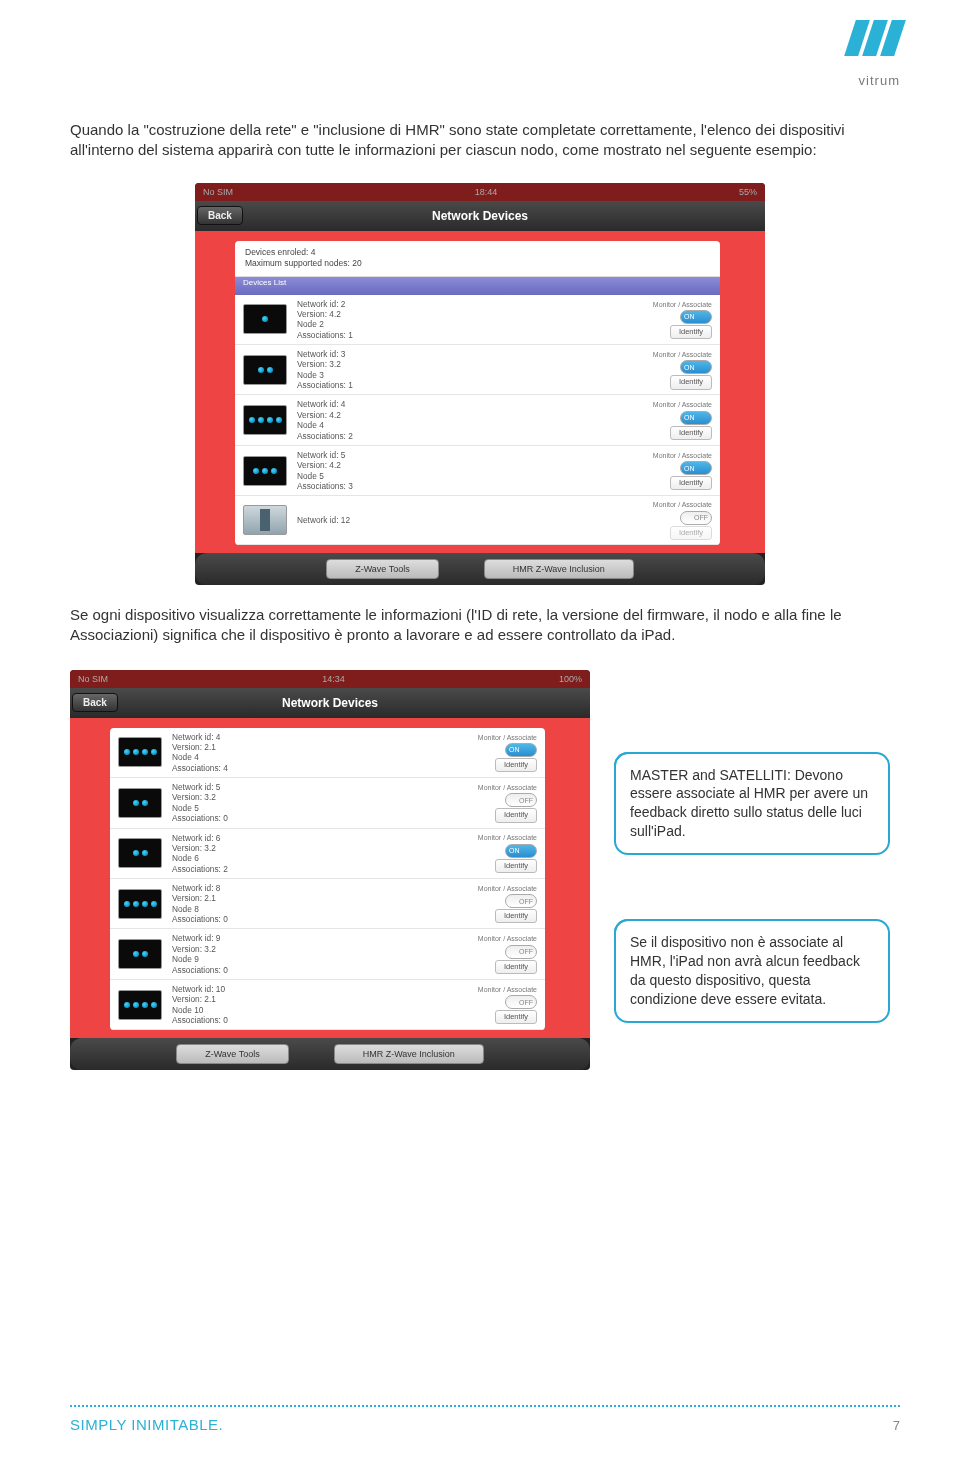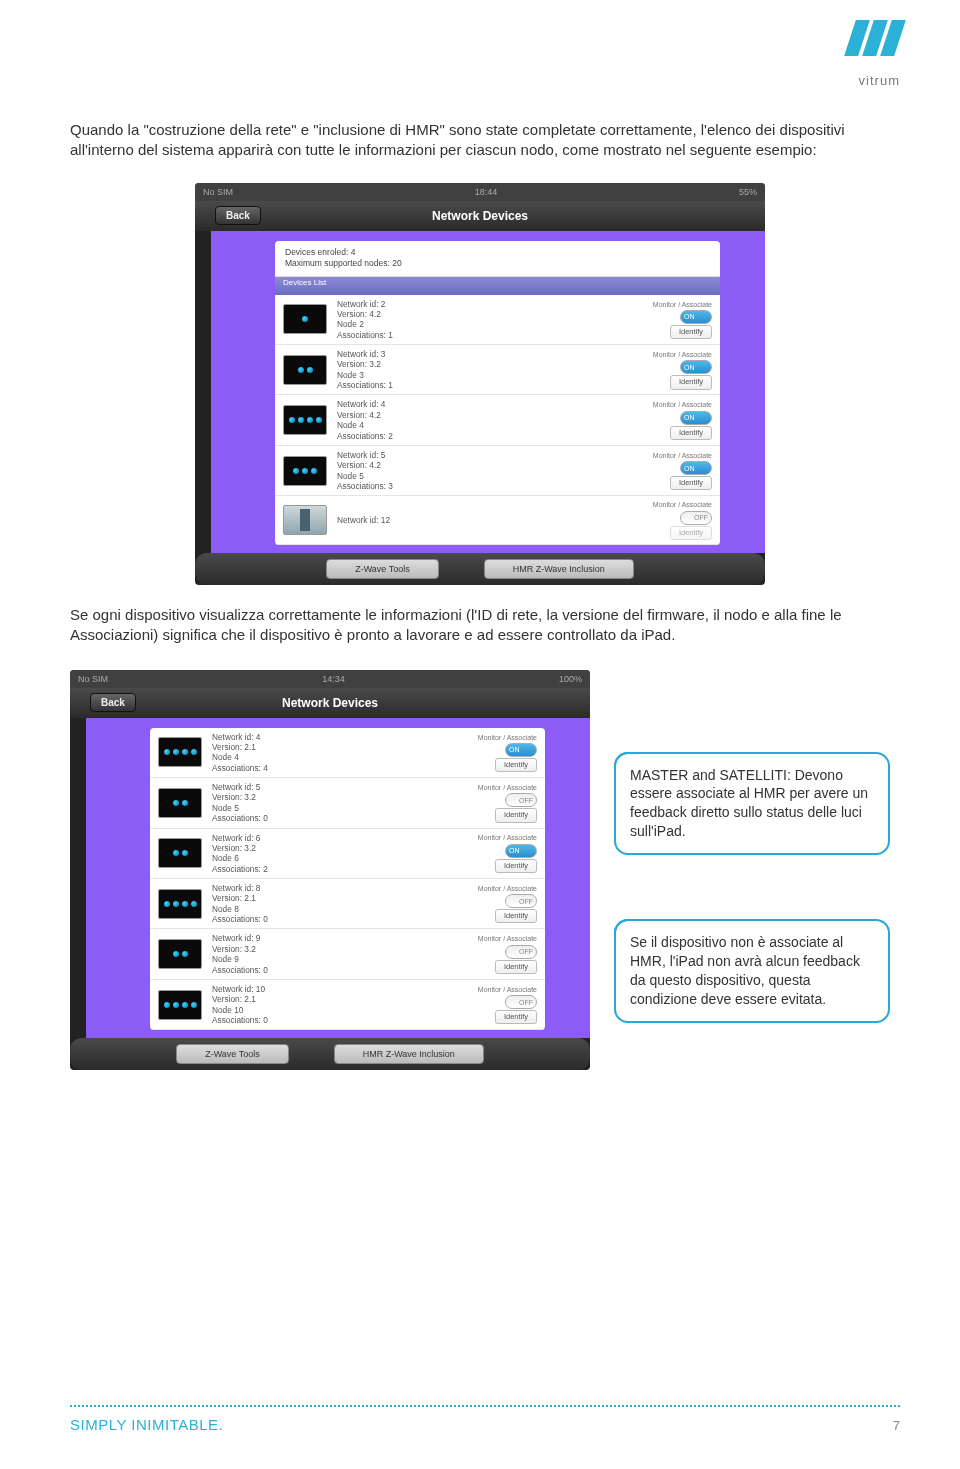--- a/index.html
+++ b/index.html
@@ -32,35 +32,35 @@
   .para2 { margin-top: 20px; }
 
   
   .ipad {
     width: 570px; margin: 22px auto 0 auto;
     background: #222; border-radius: 4px; overflow: hidden;
     font-size: 9px; color: #ddd;
   }
   .statusbar {
     display: flex; justify-content: space-between;
-    padding: 3px 8px; background: #404040; color: #aaa; gap: 14px;
+    padding: 3px 8px; background: #7f1d1d; color: #aaa; gap: 14px;
   }
   .navbar {
     background: linear-gradient(#4a4a4a,#2a2a2a);
     position: relative; height: 30px;
     display: flex; align-items: center; justify-content: center;
     color: #fff; font-size: 12px; font-weight: bold;
   }
   .backbtn {
-    position: absolute; left: 20px;
+    position: absolute; left: 2px;
     background: linear-gradient(#666,#333);
     border: 1px solid #111; border-radius: 4px;
     padding: 2px 10px; font-size: 10px; color: #eee;
   }
-  .content { background: #8b5cf6; padding: 10px 45px 8px 64px; margin-left: 16px; }
+  .content { background: #ef4444; padding: 10px 45px 8px 40px; }
   .panel   { background: #fff; border-radius: 4px; overflow: hidden; }
   .infohdr { padding: 6px 10px; color: #444; font-size: 8.5px; border-bottom: 1px solid #ddd; }
   .sectionbar {
     background: linear-gradient(#8c8cd8,#6a6ac0);
     height: 18px; color: #fff; font-size: 8px; padding: 1px 8px;
   }
   .row {
     display: flex; align-items: center;
     border-bottom: 1px solid #e5e5e5;
     padding: 4px 8px;

